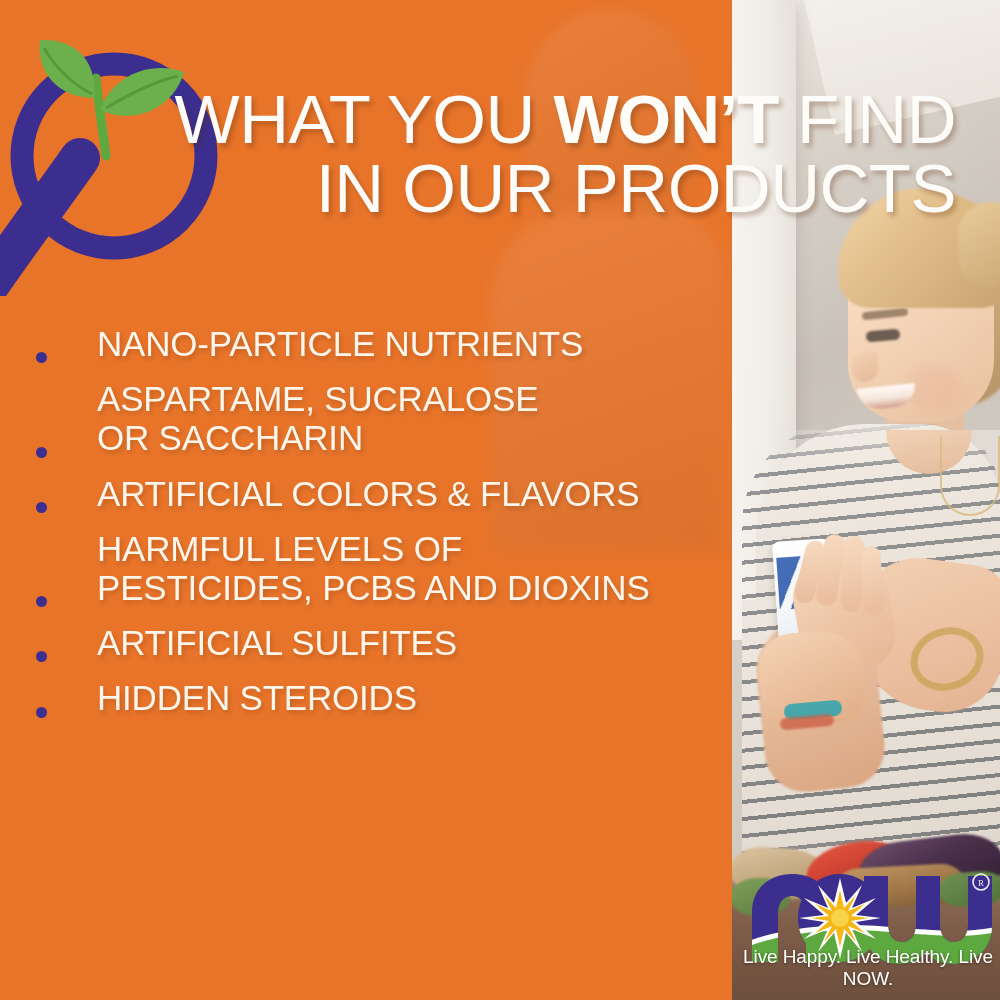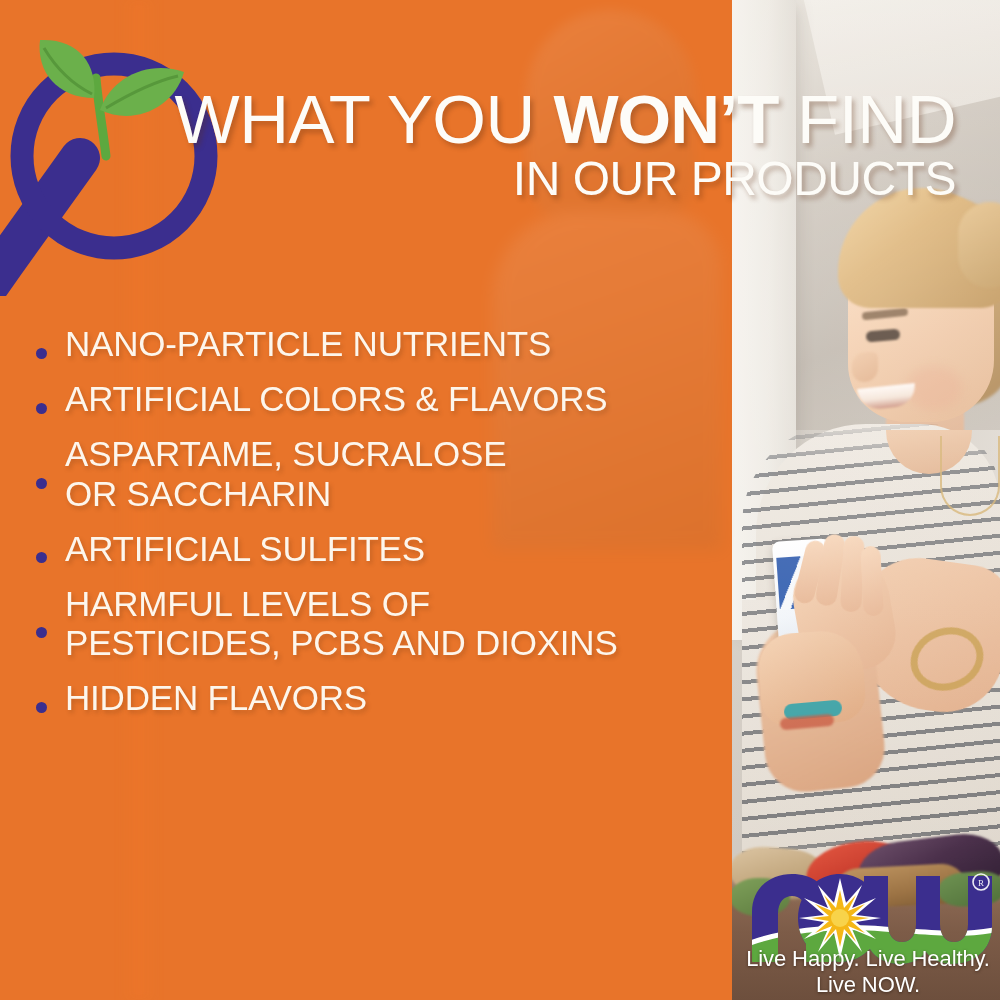--- a/index.html
+++ b/index.html
@@ -274,30 +274,31 @@
     padding-right:44px;
     box-sizing:border-box;
     line-height:.92;
     letter-spacing:-.5px;
     color:#fdfcf8;
     text-shadow:3px 4px 5px rgba(92,45,14,.32);
     white-space:nowrap;
   }
   .hl-line{display:block;}
   .hl-1{font-size:69px;font-weight:400;}
-  .hl-2{font-size:48px;font-weight:400;margin-top:6px;text-align:right;}
+  .hl-2{font-size:69px;font-weight:400;margin-top:6px;text-align:right;}
   .hl-strong{font-weight:700;letter-spacing:-1px;}
 
   
   .list{
     position:absolute;left:36px;top:324px;width:700px;
   }
   .item{
-    display:flex;align-items:center;
+    display:flex;align-items:flex-end;
     margin-bottom:16px;
+    gap:32px;
   }
   .dot{
     flex:0 0 auto;
     width:11px;height:11px;border-radius:50%;
     background:#3B2E8E;
     margin-top:19px;margin-right:18px;
   }
   .item-text{
     color:#fdf6ec;
     font-size:35px;
@@ -307,21 +308,21 @@
     text-shadow:2px 3px 4px rgba(92,45,14,.26);
     white-space:pre-line;
   }
 
   
   .now-logo{position:absolute;left:742px;top:866px;width:252px;height:112px;}
   .now-tagline{
     position:absolute;left:742px;top:946px;width:252px;
     text-align:center;
     color:#ffffff;
-    font-size:22px;
+    font-size:19px;
     font-weight:400;
     letter-spacing:-.1px;
     text-shadow:0 1px 3px rgba(40,25,15,.65);
   }
 </style>
 </head>
 <body>
 
 <div class="stage">
 
@@ -404,39 +405,39 @@
     <span class="hl-line hl-2">IN OUR PRODUCTS</span>
   </div>
 
   <div class="list">
     <div class="item">
       <span class="dot"></span>
       <span class="item-text">NANO-PARTICLE NUTRIENTS</span>
     </div>
     <div class="item">
       <span class="dot"></span>
-      <span class="item-text">ARTIFICIAL COLORS &amp; FLAVORS</span>
-    </div>
-    <div class="item">
-      <span class="dot"></span>
       <span class="item-text">ASPARTAME, SUCRALOSE
 OR SACCHARIN</span>
     </div>
     <div class="item">
       <span class="dot"></span>
-      <span class="item-text">ARTIFICIAL SULFITES</span>
+      <span class="item-text">ARTIFICIAL COLORS &amp; FLAVORS</span>
     </div>
     <div class="item">
       <span class="dot"></span>
       <span class="item-text">HARMFUL LEVELS OF
 PESTICIDES, PCBS AND DIOXINS</span>
     </div>
     <div class="item">
       <span class="dot"></span>
-      <span class="item-text">HIDDEN FLAVORS</span>
+      <span class="item-text">ARTIFICIAL SULFITES</span>
+    </div>
+    <div class="item">
+      <span class="dot"></span>
+      <span class="item-text">HIDDEN STEROIDS</span>
     </div>
   </div>
 
   <div class="now-logo">
     <svg width="252" height="112" viewBox="0 0 252 112" aria-hidden="true">
       <defs>
         <clipPath id="nowclip">
 
           <path d="M10 96 L10 46 C10 22 28 8 50 8 C72 8 90 22 90 46 L90 96 L64 96 L64 48
                    C64 36 58 30 50 30 C42 30 36 36 36 48 L36 96 Z"></path>

